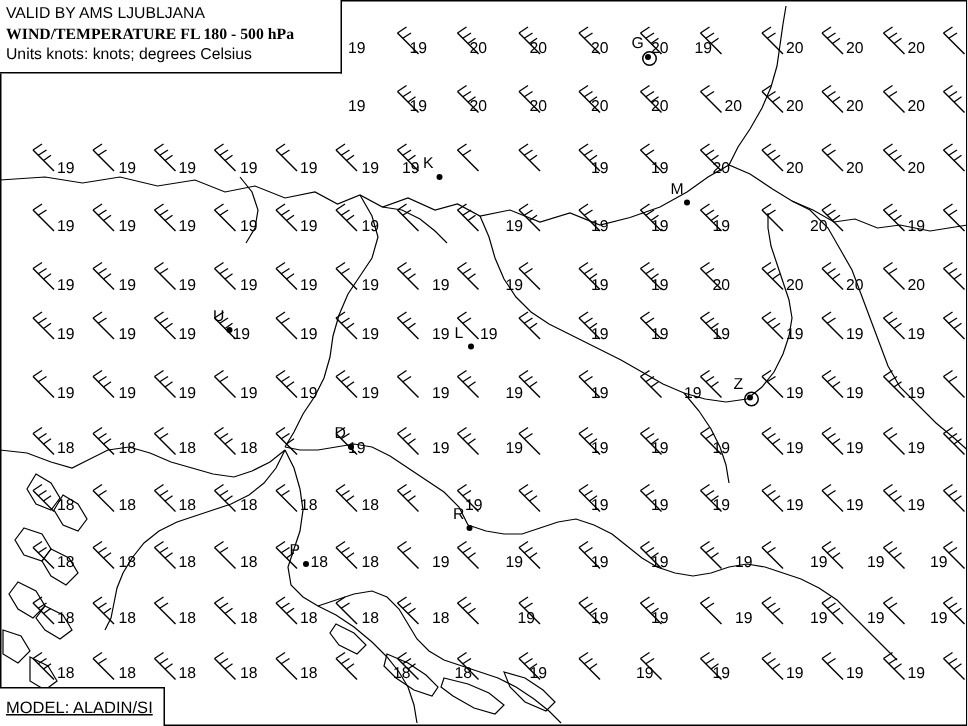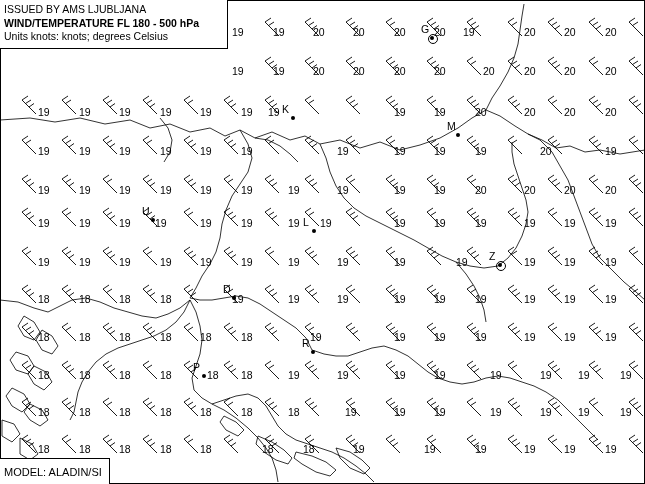--- a/index.html
+++ b/index.html
@@ -25,32 +25,32 @@
     padding:3px 4px 4px 4px;
     box-sizing:border-box;
     z-index:40;
   }
   #legend div{
     font-size:10.5px;
     line-height:13.5px;
     color:#000;
     white-space:nowrap;
   }
-  .lg-bold{font-weight:bold;}
+  .lg-bold{font-weight:bold;font-family:Liberation Serif, serif;}
   
   #model-box{
     position:absolute;left:0;bottom:0;
     background:#ffffff;
     border-top:1px solid #000;
     border-right:1px solid #000;
     padding:3px 7px 4px 4px;
     box-sizing:border-box;
     z-index:40;
   }
-  #model-box span{font-size:11px;color:#000;white-space:nowrap;}
+  #model-box span{font-size:11px;color:#000;white-space:nowrap;text-decoration:underline;}
   
   #geo{position:absolute;left:0;top:0;width:645px;height:484px;z-index:5;}
   
   #barbs{position:absolute;left:0;top:0;width:645px;height:484px;z-index:10;}
   
   .temp{
     position:absolute;
     font-size:10.5px;
     color:#000;
     z-index:20;
@@ -510,21 +510,21 @@
         <span class="lbl">R</span>
         <span class="dot"></span>
       </div>
       <div class="city" style="left: 202px; top: 374px;">
         <span class="lbl">P</span>
         <span class="dot"></span>
       </div>
     </div>
 
   <div id="legend">
-      <div>ISSUED BY AMS LJUBLJANA</div>
+      <div>VALID BY AMS LJUBLJANA</div>
       <div class="lg-bold">WIND/TEMPERATURE  FL 180 - 500 hPa</div>
       <div>Units knots: knots; degrees Celsius</div>
     </div>
 
   <div id="model-box">
     <span>MODEL: ALADIN/SI</span>
   </div>
 
   <div id="map-border"></div>
 </div>

